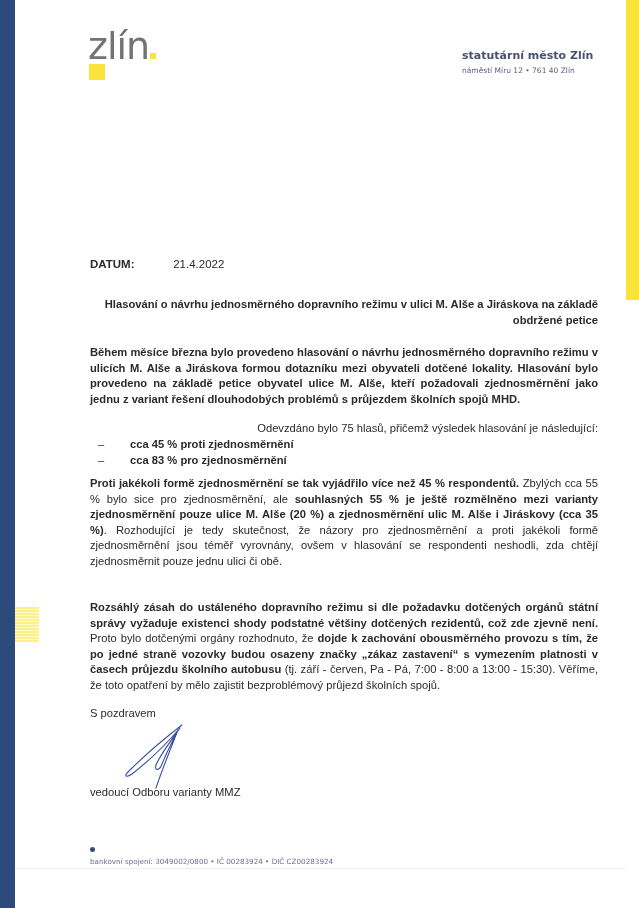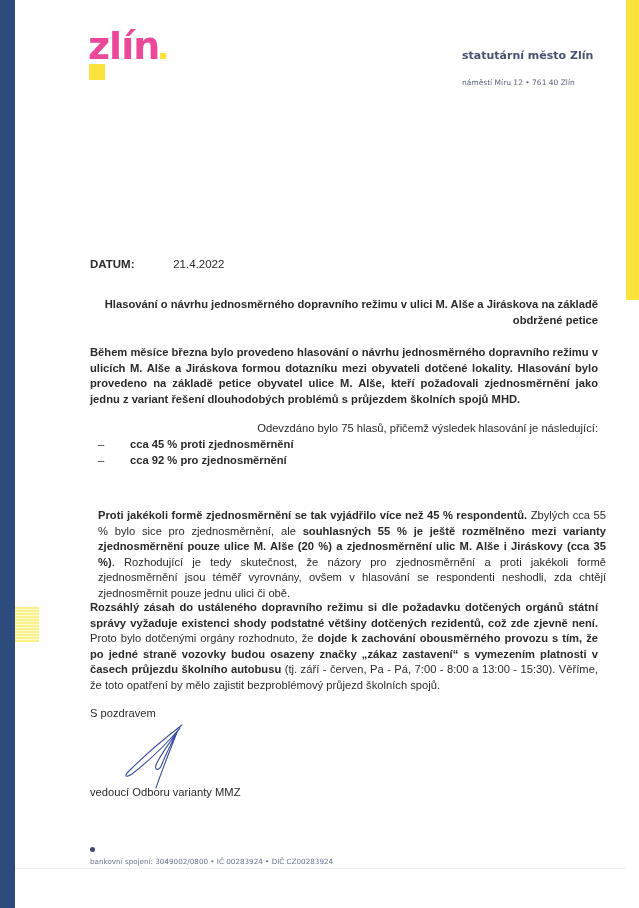--- a/index.html
+++ b/index.html
@@ -10,40 +10,40 @@
       color: #2a2a2a;
     }
     .left-bar { position: absolute; left: 0; top: 0; width: 15px; height: 908px; background: #2d4a7c; }
     .right-bar { position: absolute; left: 626px; top: 0; width: 13px; height: 300px; background: #fce33c; }
     .stripe-block {
       position: absolute; left: 15px; top: 607px; width: 24px; height: 35px;
       background: repeating-linear-gradient(to bottom, #fbf08a 0px, #fbf08a 2px, #fffbd0 2px, #fffbd0 3px);
     }
     .logo { position: absolute; left: 88px; top: 26px; }
     .logo-text {
-      font-family: "DejaVu Sans", sans-serif; font-weight: bold; font-size: 38px;
-      color: #ec4899; letter-spacing: -1px; line-height: 40px;
+      font-family: "DejaVu Sans", sans-serif; font-weight: normal; font-size: 38px;
+      color: #737373; letter-spacing: -1px; line-height: 40px;
     }
     .logo-dot { display: inline-block; width: 6px; height: 6px; background: #fce33c; margin-left: 1px; vertical-align: baseline; }
     .logo-square { position: absolute; left: 1px; top: 38px; width: 16px; height: 16px; background: #fce33c; }
 
     .org { position: absolute; right: 52px; top: 49px; text-align: left; width: 125px; }
     .org-name { font-family: "DejaVu Sans", sans-serif; font-weight: bold; font-size: 11px; color: #4a5070; white-space: nowrap; }
-    .org-addr { font-family: "DejaVu Sans", sans-serif; font-size: 7.5px; color: #5a5f78; margin-top: 16px; white-space: nowrap; }
+    .org-addr { font-family: "DejaVu Sans", sans-serif; font-size: 7.5px; color: #5a5f78; margin-top: 4px; white-space: nowrap; }
 
     .content { position: absolute; left: 90px; width: 508px; font-size: 11.2px; line-height: 15.5px; text-align: right; }
     .date-row { position: absolute; left: 90px; top: 258px; font-size: 11.5px; }
     .date-label { font-weight: bold; display: inline-block; width: 80px; }
     .title { top: 297px; font-weight: bold; }
     .p1 { top: 345px; text-align: justify; font-weight: bold; }
     .p2 { top: 421px; }
     .bullets { position: absolute; left: 90px; top: 437px; margin: 0; padding: 0; list-style: none; font-size: 11.2px; line-height: 15.5px; }
     .bullets li { font-weight: bold; }
     .bullets .dash { display: inline-block; width: 40px; padding-left: 8px; box-sizing: border-box; font-weight: normal; }
-    .p3 { top: 508px; text-align: justify; margin-left: 8px; }
+    .p3 { top: 476px; text-align: justify; }
     .p4 { top: 600px; text-align: justify; }
     b { font-weight: bold; }
     .greeting { position: absolute; left: 90px; top: 707px; font-size: 11.2px; }
     .signature { position: absolute; left: 120px; top: 720px; width: 70px; height: 70px; }
     .signer { position: absolute; left: 90px; top: 784px; font-size: 11.2px; line-height: 16px; }
 
     .footer-dot { position: absolute; left: 90px; top: 847px; width: 5px; height: 5px; border-radius: 50%; background: #3b4a73; }
     .footer { position: absolute; left: 90px; top: 856px; font-family: "DejaVu Sans", sans-serif; font-size: 7.2px; color: #6a7090; line-height: 11px; }
     .footer-line { position: absolute; left: 15px; top: 868px; width: 611px; height: 1px; background: #eceff3; }
   </style>
@@ -70,21 +70,21 @@
 </div>
 
 <div class="content title">Hlasování o návrhu jednosměrného dopravního režimu v ulici M. Alše a Jiráskova na základě obdržené petice</div>
 
 <div class="content p1">Během měsíce března bylo provedeno hlasování o návrhu jednosměrného dopravního režimu v ulicích M. Alše a Jiráskova formou dotazníku mezi obyvateli dotčené lokality. Hlasování bylo provedeno na základě petice obyvatel ulice M. Alše, kteří požadovali zjednosměrnění jako jednu z variant řešení dlouhodobých problémů s průjezdem školních spojů MHD.</div>
 
 <div class="content p2">Odevzdáno bylo 75 hlasů, přičemž výsledek hlasování je následující:</div>
 
 <ul class="bullets">
   <li><span class="dash">–</span><span>cca 45 % proti zjednosměrnění</span></li>
-  <li><span class="dash">–</span><span>cca 92 % pro zjednosměrnění</span></li>
+  <li><span class="dash">–</span><span>cca 83 % pro zjednosměrnění</span></li>
 </ul>
 
 <div class="content p3"><b>Proti jakékoli formě zjednosměrnění se tak vyjádřilo více než 45 % respondentů.</b><span> Zbylých cca 55 % bylo sice pro zjednosměrnění, ale </span><b>souhlasných 55 % je ještě rozmělněno mezi varianty zjednosměrnění pouze ulice M. Alše (20 %) a zjednosměrnění ulic M. Alše i Jiráskovy (cca 35 %)</b><span>. Rozhodující je tedy skutečnost, že názory pro zjednosměrnění a proti jakékoli formě zjednosměrnění jsou téměř vyrovnány, ovšem v hlasování se respondenti neshodli, zda chtějí zjednosměrnit pouze jednu ulici či obě.</span></div>
 
 <div class="content p4"><b>Rozsáhlý zásah do ustáleného dopravního režimu si dle požadavku dotčených orgánů státní správy vyžaduje existenci shody podstatné většiny dotčených rezidentů, což zde zjevně není.</b><span> Proto bylo dotčenými orgány rozhodnuto, že </span><b>dojde k zachování obousměrného provozu s tím, že po jedné straně vozovky budou osazeny značky „zákaz zastavení“ s vymezením platnosti v časech průjezdu školního autobusu</b><span> (tj. září - červen, Pa - Pá, 7:00 - 8:00 a 13:00 - 15:30). Věříme, že toto opatření by mělo zajistit bezproblémový průjezd školních spojů.</span></div>
 
 <div class="greeting">S pozdravem</div>
 
 <svg class="signature" viewBox="0 0 70 70">
   <path d="M62 5 C45 18, 25 35, 8 52 C4 56, 6 58, 12 54 C30 40, 48 22, 60 8 C50 22, 40 35, 36 45 C34 52, 40 50, 42 44 C46 34, 52 22, 58 10 C50 30, 42 50, 36 68" fill="none" stroke="#3a4fa0" stroke-width="1.1" stroke-linecap="round" stroke-linejoin="round"></path>

